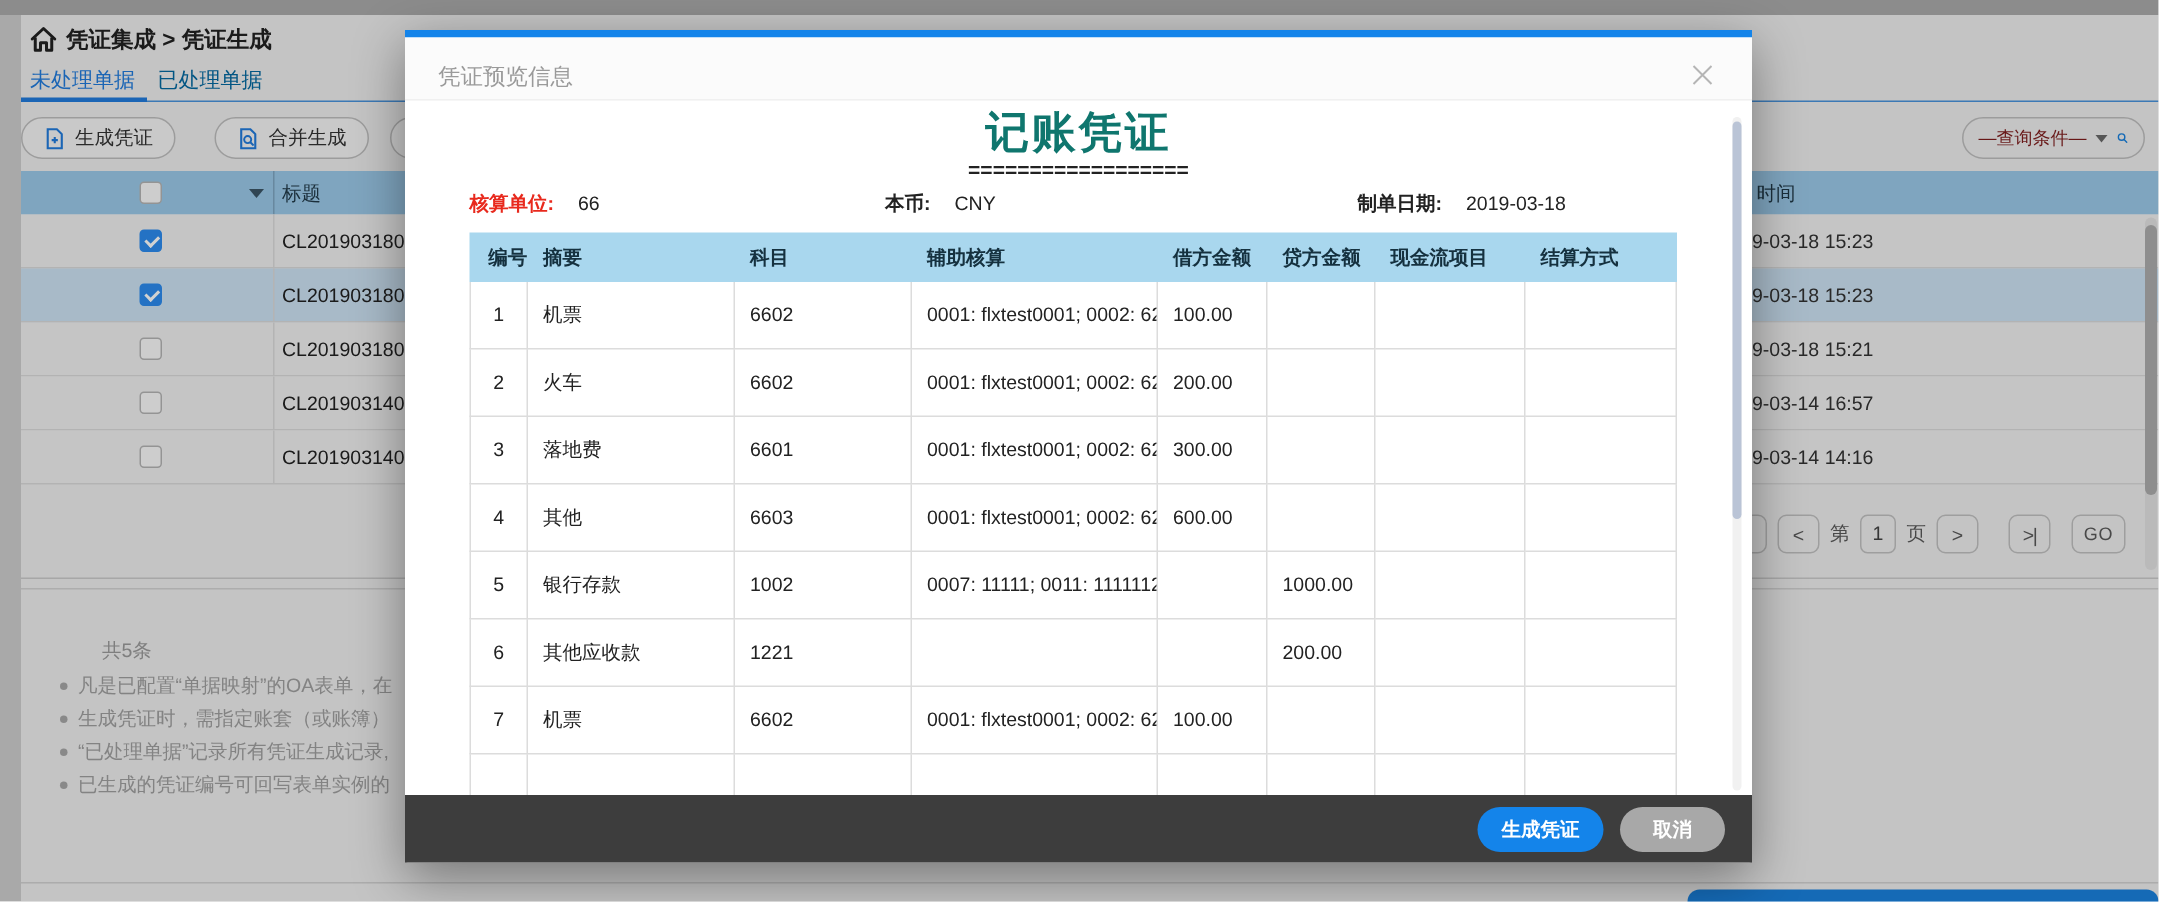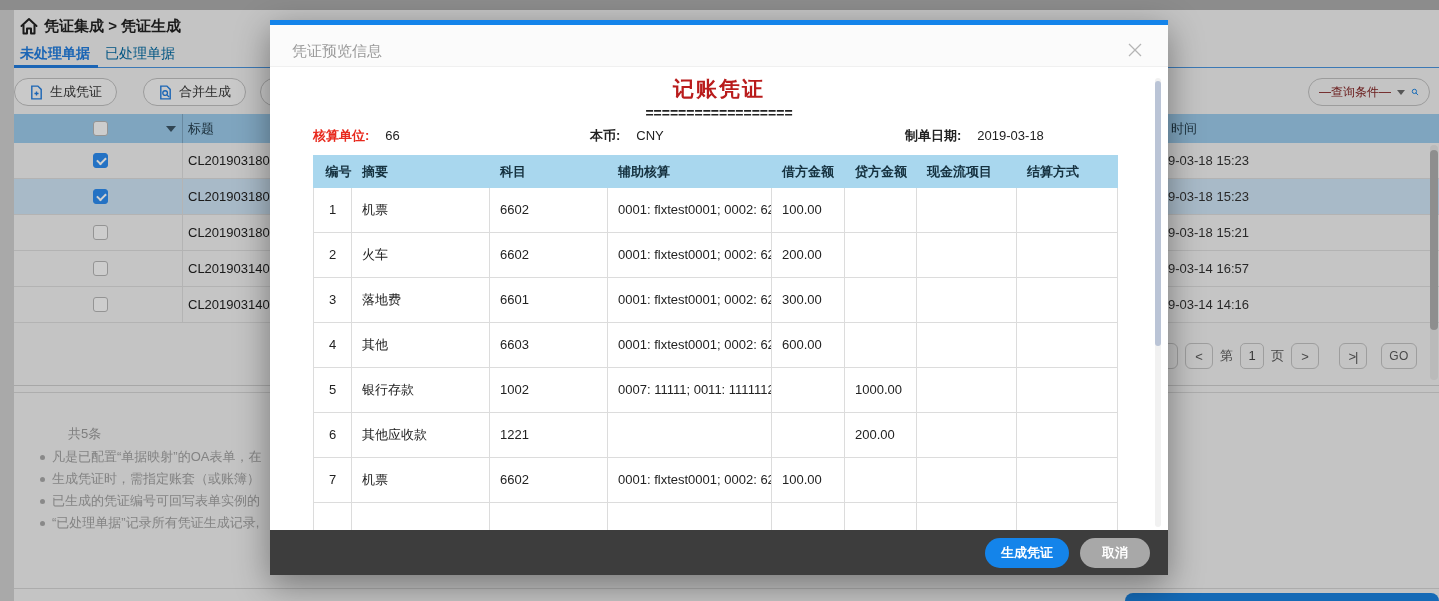--- a/index.html
+++ b/index.html
@@ -12,21 +12,21 @@
   
   .top-strip { position:absolute; left:0; top:0; width:1439px; height:10px; background:#ababab; }
   .panel { position:absolute; left:14px; top:10px; right:0; bottom:0; background:#efefef; }
 
   .breadcrumb-row { position:absolute; left:0; top:0; right:0; height:32px; }
   .home-ic { position:absolute; left:5px; top:6px; width:20px; height:20px; }
   .crumb-text { position:absolute; left:30px; top:7px; font-size:15px; font-weight:600; color:#222; }
 
   .tabbar { position:absolute; left:0; top:32px; right:0; height:26px; border-bottom:1px solid #4a94dd; }
   .tab { position:absolute; top:3px; font-size:14px; color:#0369a1; cursor:default; }
-  .tab.active { color:#217cdd; font-weight:700; }
+  .tab.active { color:#217cdd; font-weight:400; }
   .tab1 { left:6px; } .tab2 { left:91px; }
   .tab-underline { position:absolute; left:0; bottom:-1px; width:84px; height:3px; background:#217cdd; }
 
   .toolbar { position:absolute; left:0; top:68px; right:0; height:28px; }
   .pill-btn { position:absolute; top:0; height:28px; display:inline-flex; align-items:center; gap:6px;
               padding:0 14px; border:1px solid #bfbfbf; border-radius:14px; background:#f6f6f6;
               font-size:13px; color:#333; white-space:nowrap; }
   .btn-gen { left:0; } .btn-merge { left:129px; } .btn-del { left:246px; }
   .pill-btn svg { display:block; }
 
@@ -85,21 +85,21 @@
 
   
   .modal { position:absolute; left:270px; top:20px; width:898px; height:555px; z-index:10;
            background:#fff; border-radius:2px; box-shadow:0 10px 35px rgba(0,0,0,.4);
            display:flex; flex-direction:column; }
   .m-accent { height:5px; background:#1484ea; flex:none; }
   .m-header { height:42px; flex:none; background:#fbfbfb; position:relative; border-bottom:1px solid #f0f0f0; }
   .m-title { position:absolute; left:22px; top:17px; font-size:15px; color:#9a9a9a; }
   .m-close { position:absolute; right:24px; top:16px; width:18px; height:18px; cursor:pointer; }
   .m-body { flex:1; overflow:hidden; position:relative; }
-  .v-title { margin-top:6px; text-align:center; font-size:21px; line-height:32px; font-weight:bold; color:#b91c1c;
+  .v-title { margin-top:6px; text-align:center; font-size:29px; line-height:32px; font-weight:bold; color:#0f766e;
              letter-spacing:2px; }
   .v-divider { text-align:center; font-size:14px; font-weight:bold; color:#222; line-height:16px; }
   .v-fields { position:relative; height:18px; margin:6px 0 0 43px; width:805px; }
   .fgroup { position:absolute; top:0; font-size:13px; color:#222; white-space:nowrap; }
   .fgroup:nth-child(1) { left:0; } .fgroup:nth-child(2) { left:277px;text-align:right; } .fgroup:nth-child(3) { left:592px; }
   .fgroup .flabel { font-weight:bold; }
   .fgroup.label-red .flabel { color:#e8291d; }
   .fgroup .fvalue { margin-left:16px; font-weight:normal; }
 
   .vtable { margin:10px 0 0 43px; width:805px; }
@@ -234,22 +234,22 @@
 
   <div class="hr1"></div>
   <div class="hr2"></div>
 
   <div class="notes">
     <div class="count">共5条</div>
     <ul>
 
     <li>凡是已配置“单据映射”的OA表单，在</li>
         <li>生成凭证时，需指定账套（或账簿）</li>
+        <li>“已处理单据”记录所有凭证生成记录,</li>
         <li>已生成的凭证编号可回写表单实例的</li>
-        <li>“已处理单据”记录所有凭证生成记录,</li>
       </ul>
   </div>
 
   <div class="hr3"></div>
   <div class="blue-bar"></div>
 
   <div class="bg-scroll-track">
     <div class="bg-scroll-thumb"></div>
   </div>
 </div>

